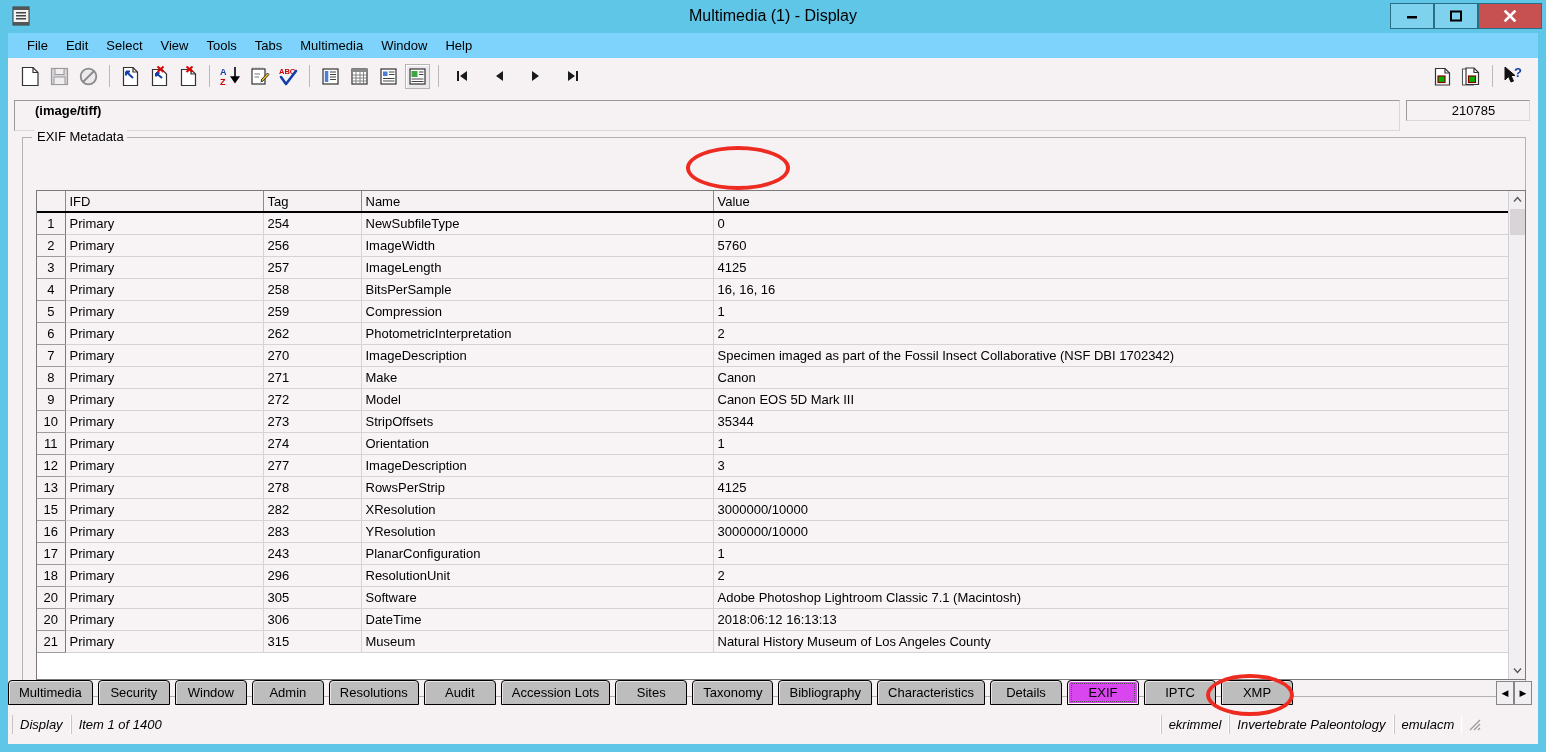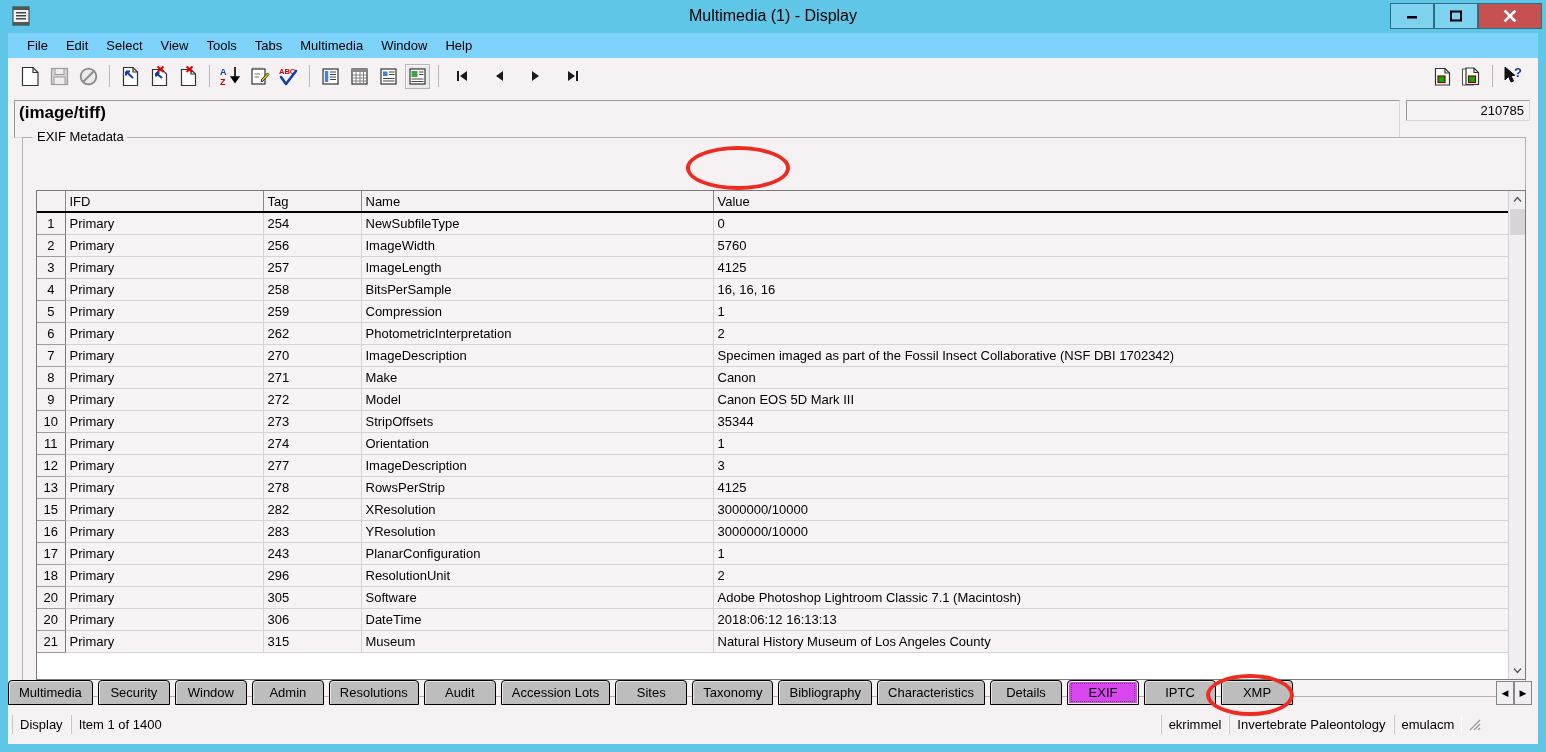--- a/index.html
+++ b/index.html
@@ -77,33 +77,33 @@
     box-shadow: inset 1px 1px 0 #fff;
   }
   .tb-sep { width: 1px; height: 22px; background: #b9b9b9; margin: 0 6px; }
   .tb-spacer { flex: 1 1 auto; }
 
   
   #mimerow {
     position: absolute; left: 0; top: 61px; width: 1530px; height: 34px;
   }
   #mime-field {
-    position: absolute; left: 6px; top: 6px; width: 1386px; height: 38px;
+    position: absolute; left: 6px; top: 6px; width: 1386px; height: 31px;
     background: #F6F2F4;
     border: 1px solid #9a9a9a;
     border-right: 1px solid #d8d8d8; border-bottom: 1px solid #d8d8d8;
-    font-size: 17px; font-weight: bold; color: #000;
-    padding: 2px 0 0 4px; white-space: nowrap; overflow: hidden;
+    font-size: 13px; font-weight: bold; color: #000;
+    padding: 2px 0 0 20px; white-space: nowrap; overflow: hidden;
   }
   #count-field {
     position: absolute; left: 1398px; top: 6px; width: 124px; height: 21px;
     background: #F6F2F4;
     border: 1px solid #9a9a9a;
     border-right: 1px solid #d8d8d8; border-bottom: 1px solid #d8d8d8;
-    font-size: 13px; color: #000; text-align: right;
+    font-size: 13px; color: #000; text-align: center;
     padding: 2px 5px 0 16px; white-space: nowrap; overflow: hidden;
   }
 
   
   #groupbox {
     position: absolute; left: 14px; top: 104px;
     width: 1504px; height: 560px;
     border: 1px solid #b4b0b4;
     border-top: none;
   }
@@ -238,20 +238,21 @@
     display: flex;
   }
 
   
   #statusbar {
     position: absolute; left: 8px; top: 712px;
     width: 1530px; height: 24px;
     background: #F6F2F4;
     display: flex; align-items: center;
     padding-left: 4px;
+    font-style: italic;
   }
   .sb-cell {
     height: 19px;
     border-left: 1px solid #c8c4c8;
     border-right: 1px solid #ffffff;
     display: flex; align-items: center;
     padding: 0 7px;
     font-size: 13px; color: #000;
     white-space: nowrap;
   }

